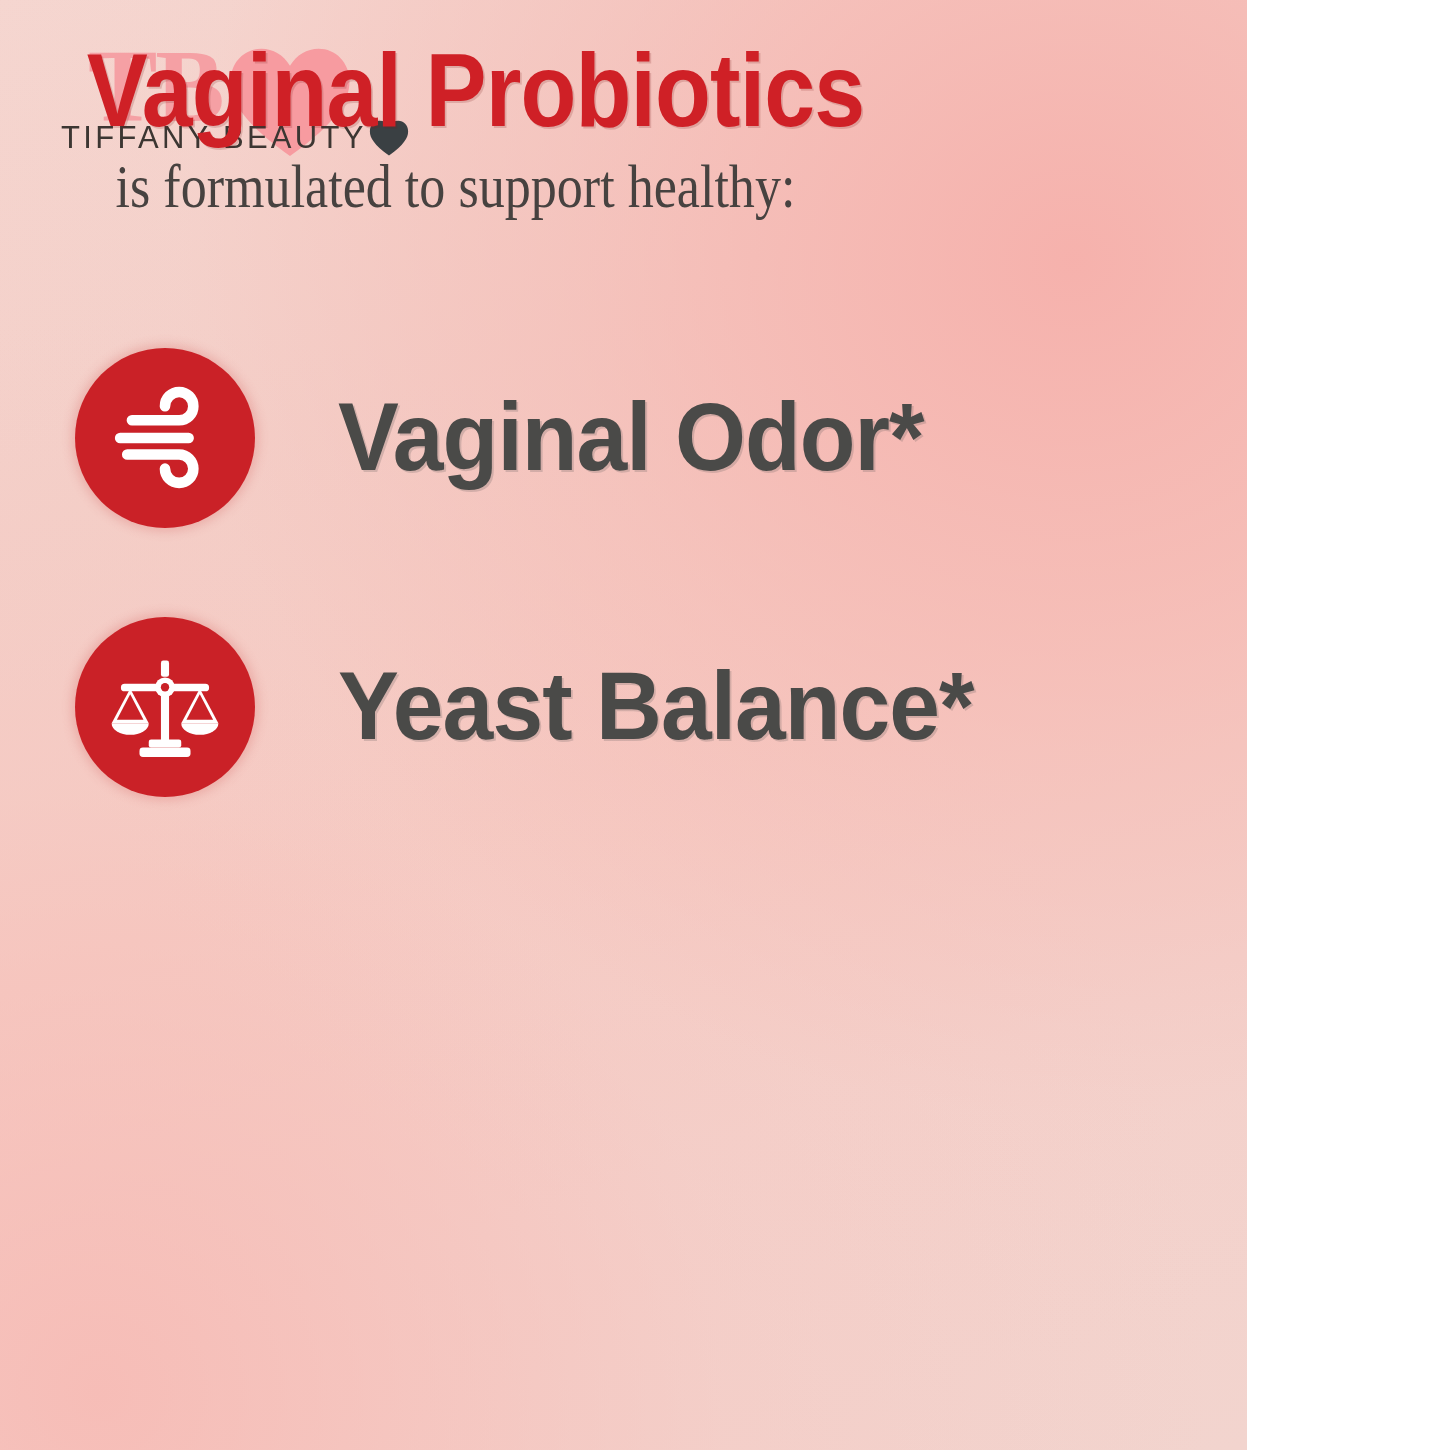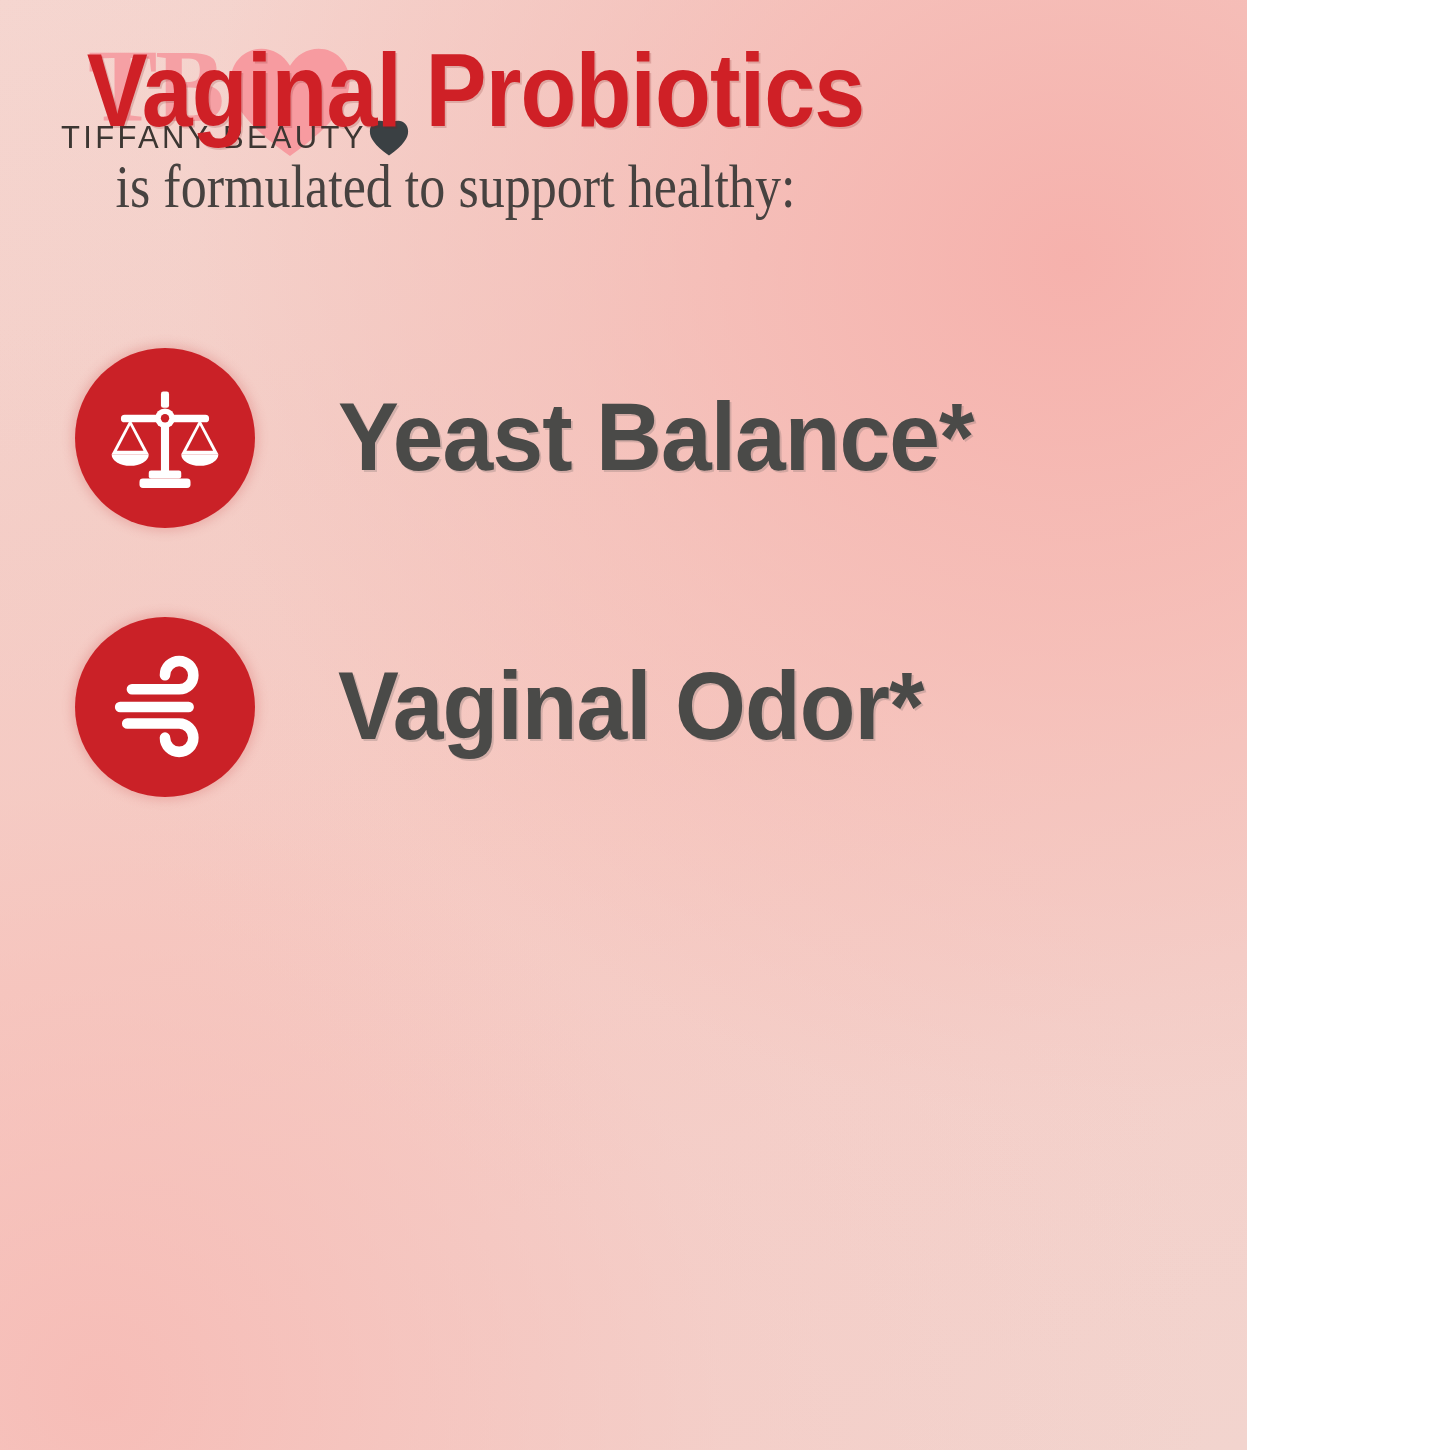--- a/index.html
+++ b/index.html
@@ -170,20 +170,33 @@
     </span>
   </div>
 
   <div id="header">
     <h1 id="main-title">Vaginal Probiotics</h1>
     <p id="subtitle">is formulated to support healthy:</p>
   </div>
 
   <div id="benefits">
 
+
+    <div class="benefit-row">
+      <div class="icon-badge">
+        <svg viewBox="0 0 100 100" width="118" height="118" aria-hidden="true">
+          <g fill="none" stroke="#ffffff" stroke-width="9" stroke-linecap="round" stroke-linejoin="round">
+            <path d="M22 35 H62 A12 12 0 1 0 50 23"></path>
+            <path d="M12 50 H70"></path>
+            <path d="M18 64 H62 A12 12 0 1 1 50 76"></path>
+          </g>
+        </svg>
+      </div>
+      <div class="benefit-label">Vaginal Odor*</div>
+    </div>
 
     <div class="benefit-row">
       <div class="icon-badge">
         <svg viewBox="0 0 100 100" width="116" height="116" aria-hidden="true">
           <g fill="#ffffff">
             <rect x="46.5" y="10" width="7" height="14" rx="2"></rect>
             <rect x="46.5" y="28" width="7" height="52"></rect>
             <rect x="12" y="30" width="76" height="6.5" rx="3.2"></rect>
             <circle cx="50" cy="33" r="8.5"></circle>
             <circle cx="50" cy="33" r="3.6" fill="#ca2127"></circle>
@@ -194,28 +207,15 @@
             <path d="M64 64 A16 10 0 0 0 96 64 Z"></path>
             <path d="M80 39 L91.5 61 H68.5 Z" fill="#ca2127"></path>
             <rect x="36" y="78" width="28" height="7" rx="2"></rect>
             <rect x="28" y="85" width="44" height="8" rx="3"></rect>
           </g>
         </svg>
       </div>
       <div class="benefit-label">Yeast Balance*</div>
     </div>
 
-    <div class="benefit-row">
-      <div class="icon-badge">
-        <svg viewBox="0 0 100 100" width="118" height="118" aria-hidden="true">
-          <g fill="none" stroke="#ffffff" stroke-width="9" stroke-linecap="round" stroke-linejoin="round">
-            <path d="M22 35 H62 A12 12 0 1 0 50 23"></path>
-            <path d="M12 50 H70"></path>
-            <path d="M18 64 H62 A12 12 0 1 1 50 76"></path>
-          </g>
-        </svg>
-      </div>
-      <div class="benefit-label">Vaginal Odor*</div>
-    </div>
-
 
   </div>
 </div>
 
 </body></html>

